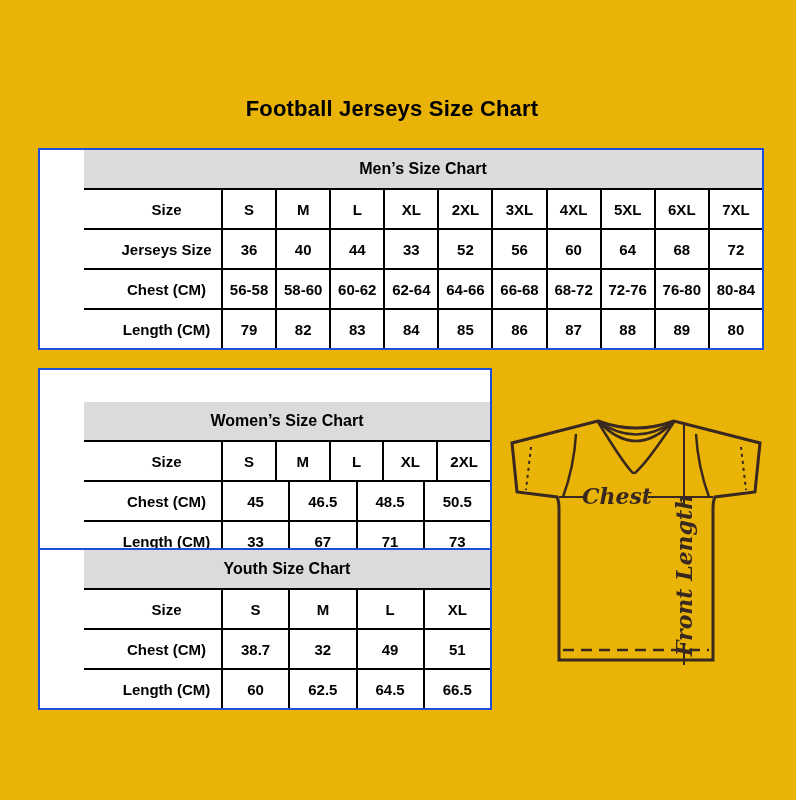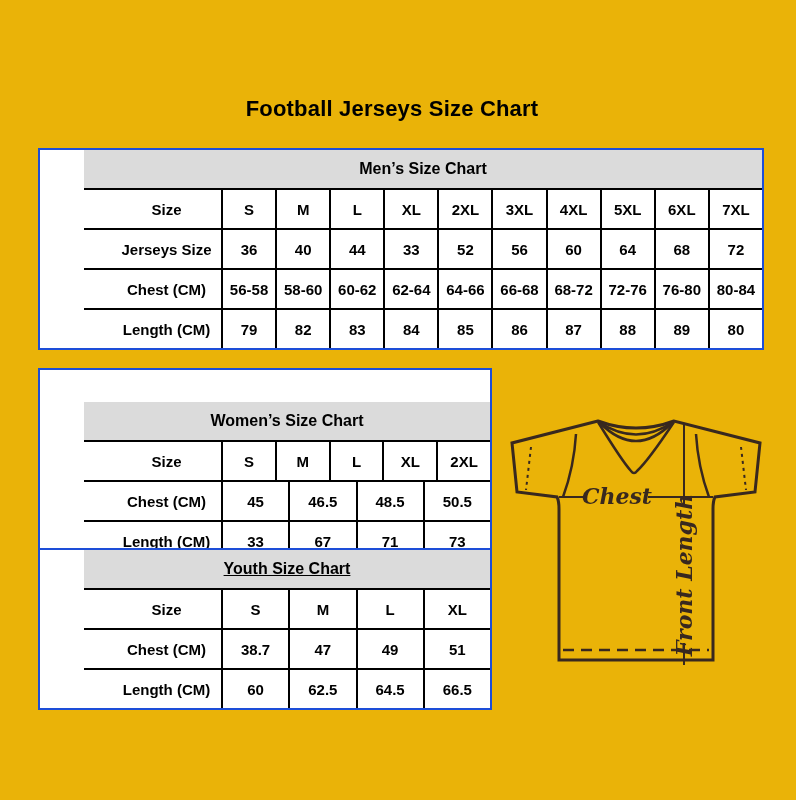--- a/index.html
+++ b/index.html
@@ -144,32 +144,32 @@
       <div class="t-row">
         <div class="cell label">Length (CM)</div>
         <div class="cell">33</div>
         <div class="cell">67</div>
         <div class="cell">71</div>
         <div class="cell">73</div>
       </div>
     </div>
 
   <div id="youth-table" class="size-table">
-      <div class="t-row header-row" style="background: rgb(219, 219, 219); text-decoration: underline;">Youth Size Chart</div>
+      <div class="t-row header-row" style="background: rgb(219, 219, 219);">Youth Size Chart</div>
       <div class="t-row">
         <div class="cell label">Size</div>
         <div class="cell">S</div>
         <div class="cell">M</div>
         <div class="cell">L</div>
         <div class="cell">XL</div>
       </div>
       <div class="t-row">
         <div class="cell label">Chest (CM)</div>
         <div class="cell">38.7</div>
-        <div class="cell">47</div>
+        <div class="cell">32</div>
         <div class="cell">49</div>
         <div class="cell">51</div>
       </div>
       <div class="t-row">
         <div class="cell label">Length (CM)</div>
         <div class="cell">60</div>
         <div class="cell">62.5</div>
         <div class="cell">64.5</div>
         <div class="cell">66.5</div>
       </div>

